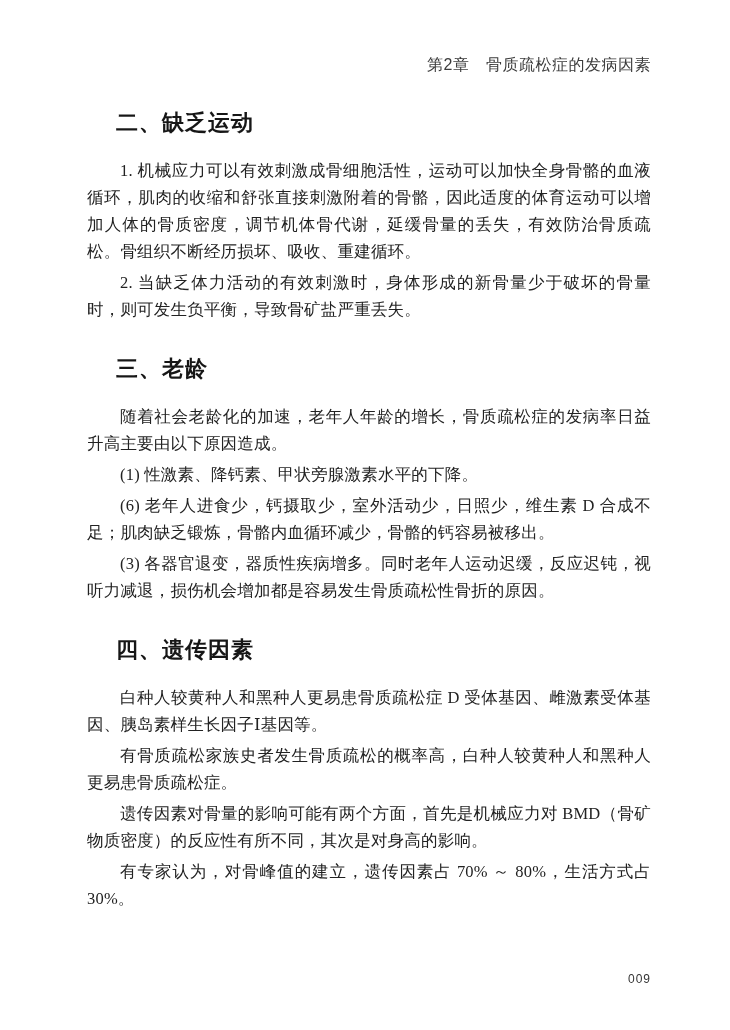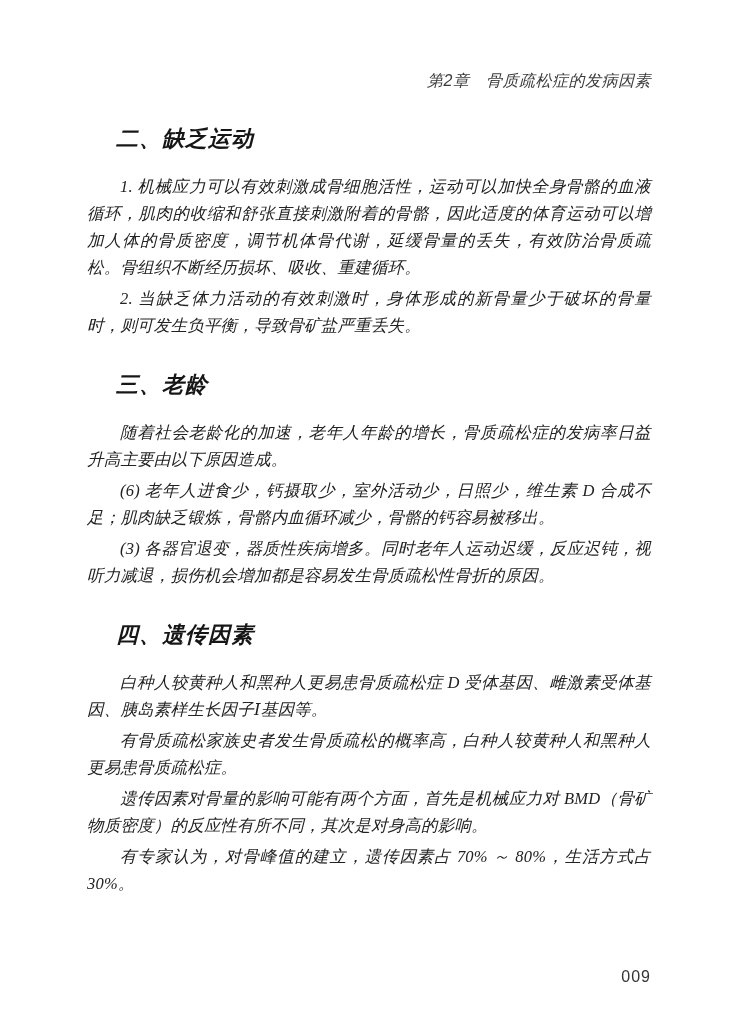--- a/index.html
+++ b/index.html
@@ -13,23 +13,22 @@
     height: 1030px;
     background: #ffffff;
     overflow: hidden;
     box-sizing: border-box;
     font-family: "Liberation Serif", "DejaVu Serif", serif;
     color: #222222;
   }
   .content {
     position: absolute;
     left: 87px;
-    top: 16px;
+    top: 0;
     width: 564px;
-    font-style: italic;
   }
   .running-header {
     margin-top: 55px;
     text-align: right;
     font-family: "Liberation Sans", "DejaVu Sans", sans-serif;
     font-size: 16px;
     letter-spacing: 0.5px;
     color: #3b3b3b;
     line-height: 20px;
   }
@@ -52,21 +51,21 @@
     text-align: justify;
     margin: 0 0 4px 0;
     color: #222222;
     letter-spacing: 0.2px;
   }
   .page-number {
     position: absolute;
     right: 79px;
     bottom: 44px;
     font-family: "Liberation Sans", "DejaVu Sans", sans-serif;
-    font-size: 16px;
+    font-size: 12px;
     letter-spacing: 1px;
     color: #353535;
   }
 </style>
 </head>
 <body>
 
 <div class="page">
   <div class="content">
 
@@ -74,20 +73,21 @@
 
     <section>
       <h2 class="section-heading first">二、缺乏运动</h2>
       <p class="body-paragraph">1. 机械应力可以有效刺激成骨细胞活性，运动可以加快全身骨骼的血液循环，肌肉的收缩和舒张直接刺激附着的骨骼，因此适度的体育运动可以增加人体的骨质密度，调节机体骨代谢，延缓骨量的丢失，有效防治骨质疏松。骨组织不断经历损坏、吸收、重建循环。</p>
       <p class="body-paragraph">2. 当缺乏体力活动的有效刺激时，身体形成的新骨量少于破坏的骨量时，则可发生负平衡，导致骨矿盐严重丢失。</p>
     </section>
 
     <section>
       <h2 class="section-heading">三、老龄</h2>
       <p class="body-paragraph">随着社会老龄化的加速，老年人年龄的增长，骨质疏松症的发病率日益升高主要由以下原因造成。</p>
+      <p class="body-paragraph">(1) 性激素、降钙素、甲状旁腺激素水平的下降。</p>
       <p class="body-paragraph">(6) 老年人进食少，钙摄取少，室外活动少，日照少，维生素 D 合成不足；肌肉缺乏锻炼，骨骼内血循环减少，骨骼的钙容易被移出。</p>
       <p class="body-paragraph">(3) 各器官退变，器质性疾病增多。同时老年人运动迟缓，反应迟钝，视听力减退，损伤机会增加都是容易发生骨质疏松性骨折的原因。</p>
     </section>
 
     <section>
       <h2 class="section-heading">四、遗传因素</h2>
       <p class="body-paragraph">白种人较黄种人和黑种人更易患骨质疏松症 D 受体基因、雌激素受体基因、胰岛素样生长因子Ⅰ基因等。</p>
       <p class="body-paragraph">有骨质疏松家族史者发生骨质疏松的概率高，白种人较黄种人和黑种人更易患骨质疏松症。</p>
       <p class="body-paragraph">遗传因素对骨量的影响可能有两个方面，首先是机械应力对 BMD（骨矿物质密度）的反应性有所不同，其次是对身高的影响。</p>
       <p class="body-paragraph">有专家认为，对骨峰值的建立，遗传因素占 70% ～ 80%，生活方式占 30%。</p>

